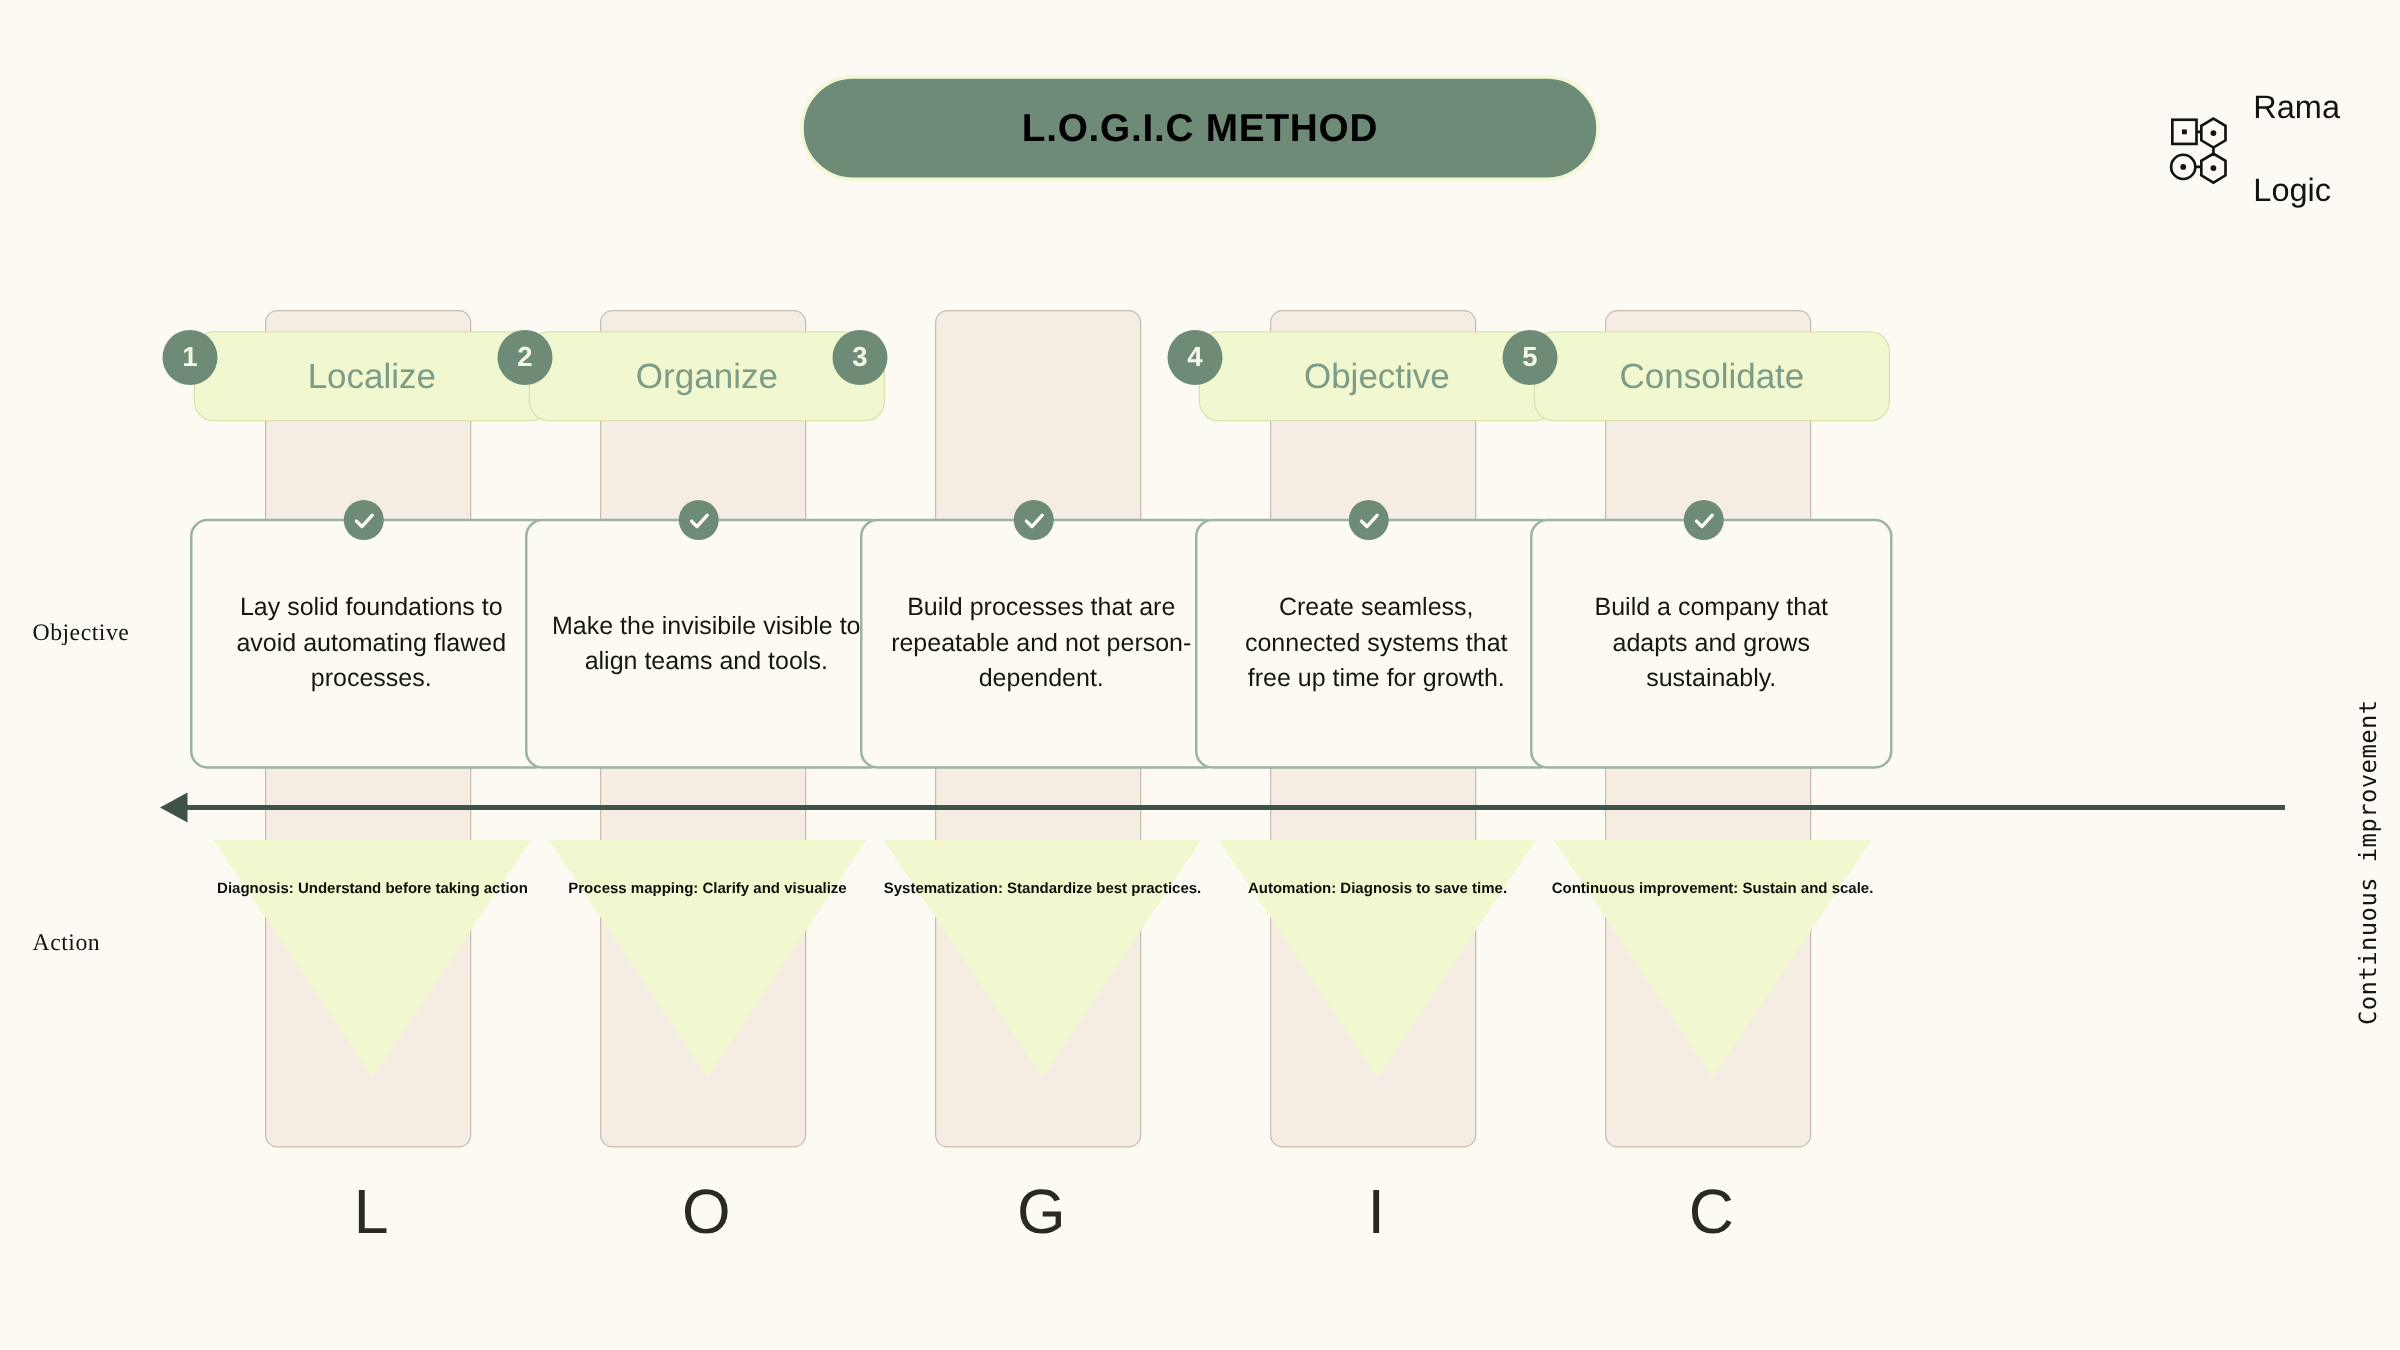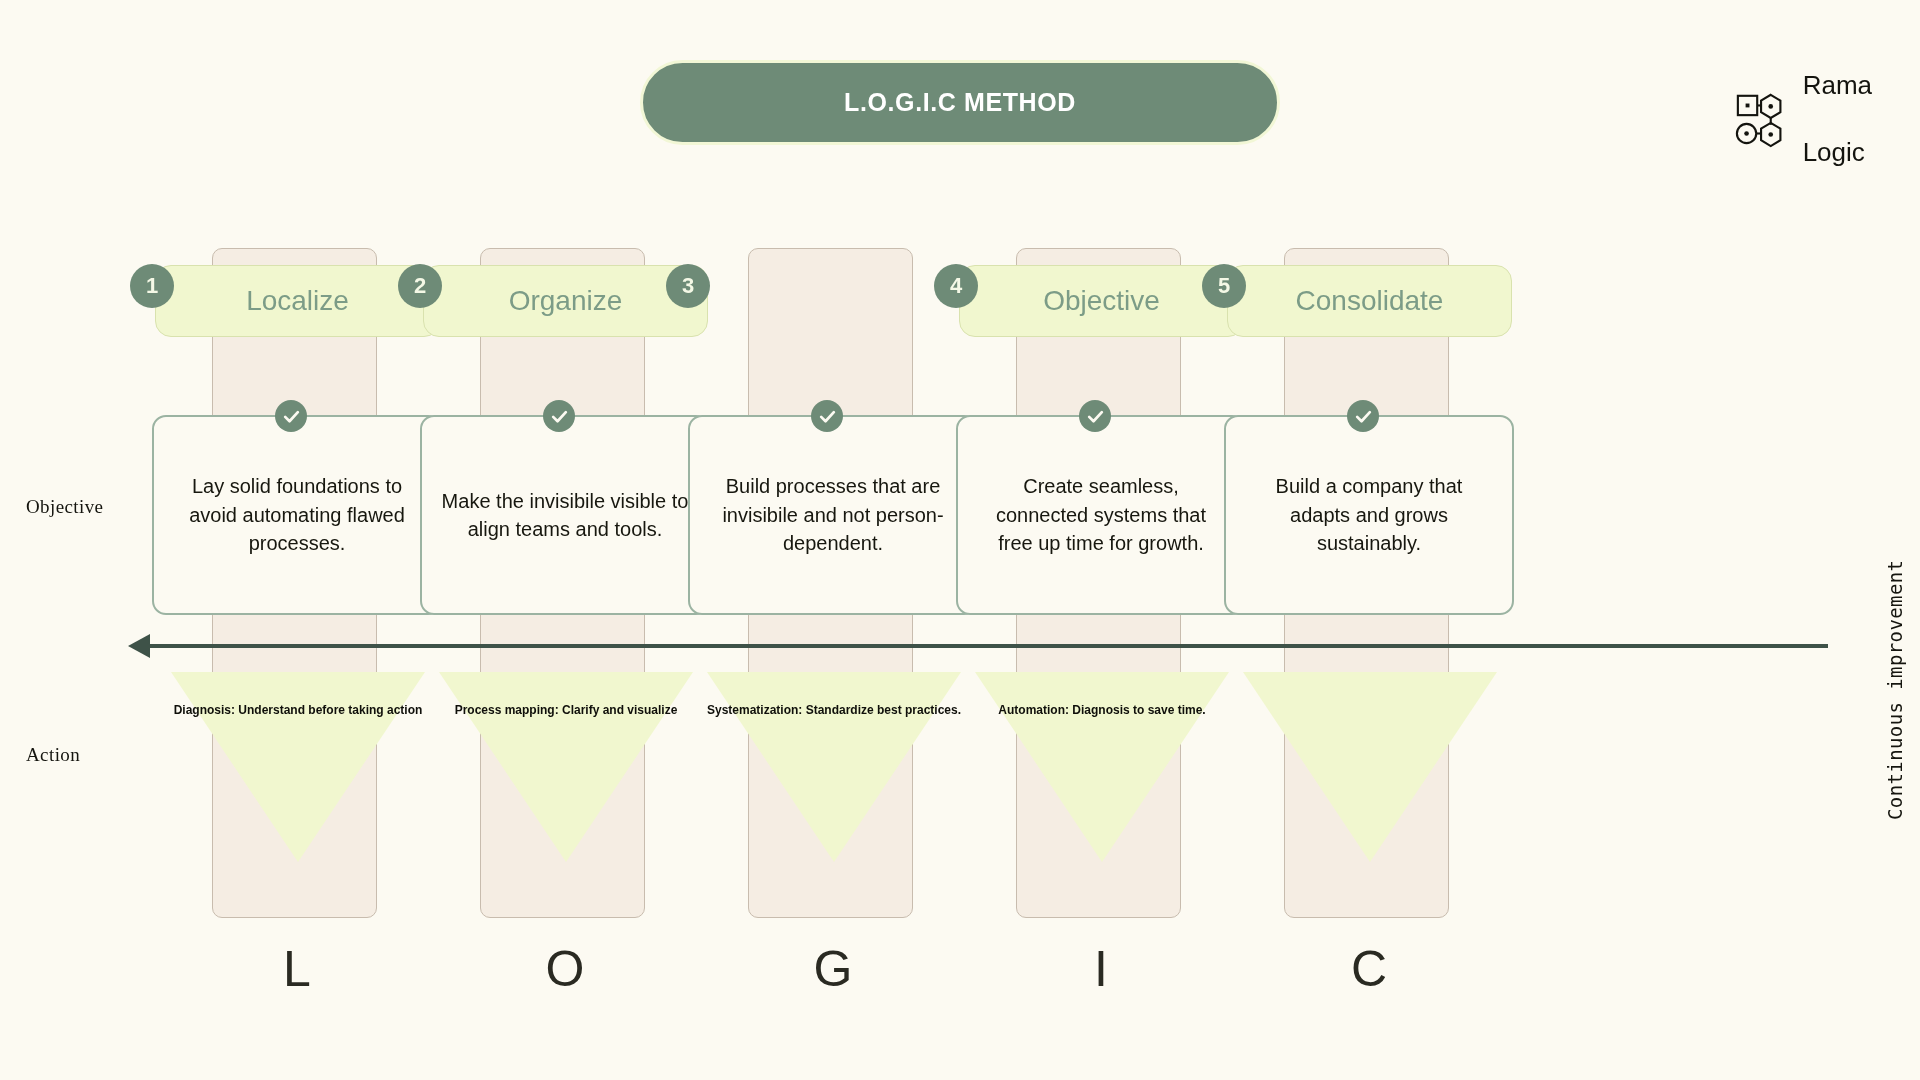--- a/index.html
+++ b/index.html
@@ -16,22 +16,22 @@
 
   #title-pill {
     position:absolute; left:640px; top:60px;
     width:640px; height:85px;
     background:#6E8B77;
     border:3px solid #F2F7D6;
     border-radius:44px;
     display:flex; align-items:center; justify-content:center;
   }
   #title-pill .title-text {
-    color:#ffffff;
-    font-size:25px;
+    color:#000000;
+    font-size:31px;
     font-weight:bold;
     letter-spacing:.6px;
   }
 
   #brand-logo {
     position:absolute; right:48px; top:72px;
     display:flex; align-items:center; gap:11px;
   }
   #brand-logo .logo-mark { width:58px; height:58px; display:block; }
   #brand-logo .logo-words {
@@ -247,21 +247,21 @@
 
   <div class="column" style="left:688px">
     <div class="col-band"></div>
     <div class="num-badge">3</div>
     <div class="check-badge">
       <svg viewBox="0 0 24 24">
           <path d="M4 12.5 L9.5 18 L20 6.5" fill="none" stroke="#FCFAF2" stroke-width="3.4" stroke-linecap="round" stroke-linejoin="round"></path>
         </svg>
     </div>
     <div class="obj-card">
-      <span class="obj-text">Build processes that are invisibile and not person-dependent.</span>
+      <span class="obj-text">Build processes that are repeatable and not person-dependent.</span>
     </div>
     <div class="action-tri"></div>
     <div class="action-text">Systematization: Standardize best practices.</div>
     <div class="letter">G</div>
   </div>
 
   <div class="column" style="left:956px">
     <div class="col-band"></div>
     <div class="num-badge">4</div>
     <div class="stage-pill">
@@ -288,16 +288,17 @@
     </div>
     <div class="check-badge">
       <svg viewBox="0 0 24 24">
           <path d="M4 12.5 L9.5 18 L20 6.5" fill="none" stroke="#FCFAF2" stroke-width="3.4" stroke-linecap="round" stroke-linejoin="round"></path>
         </svg>
     </div>
     <div class="obj-card">
       <span class="obj-text">Build a company that adapts and grows sustainably.</span>
     </div>
     <div class="action-tri"></div>
+    <div class="action-text">Continuous improvement: Sustain and scale.</div>
     <div class="letter">C</div>
   </div>
 
 </div>
 
 </body></html>

